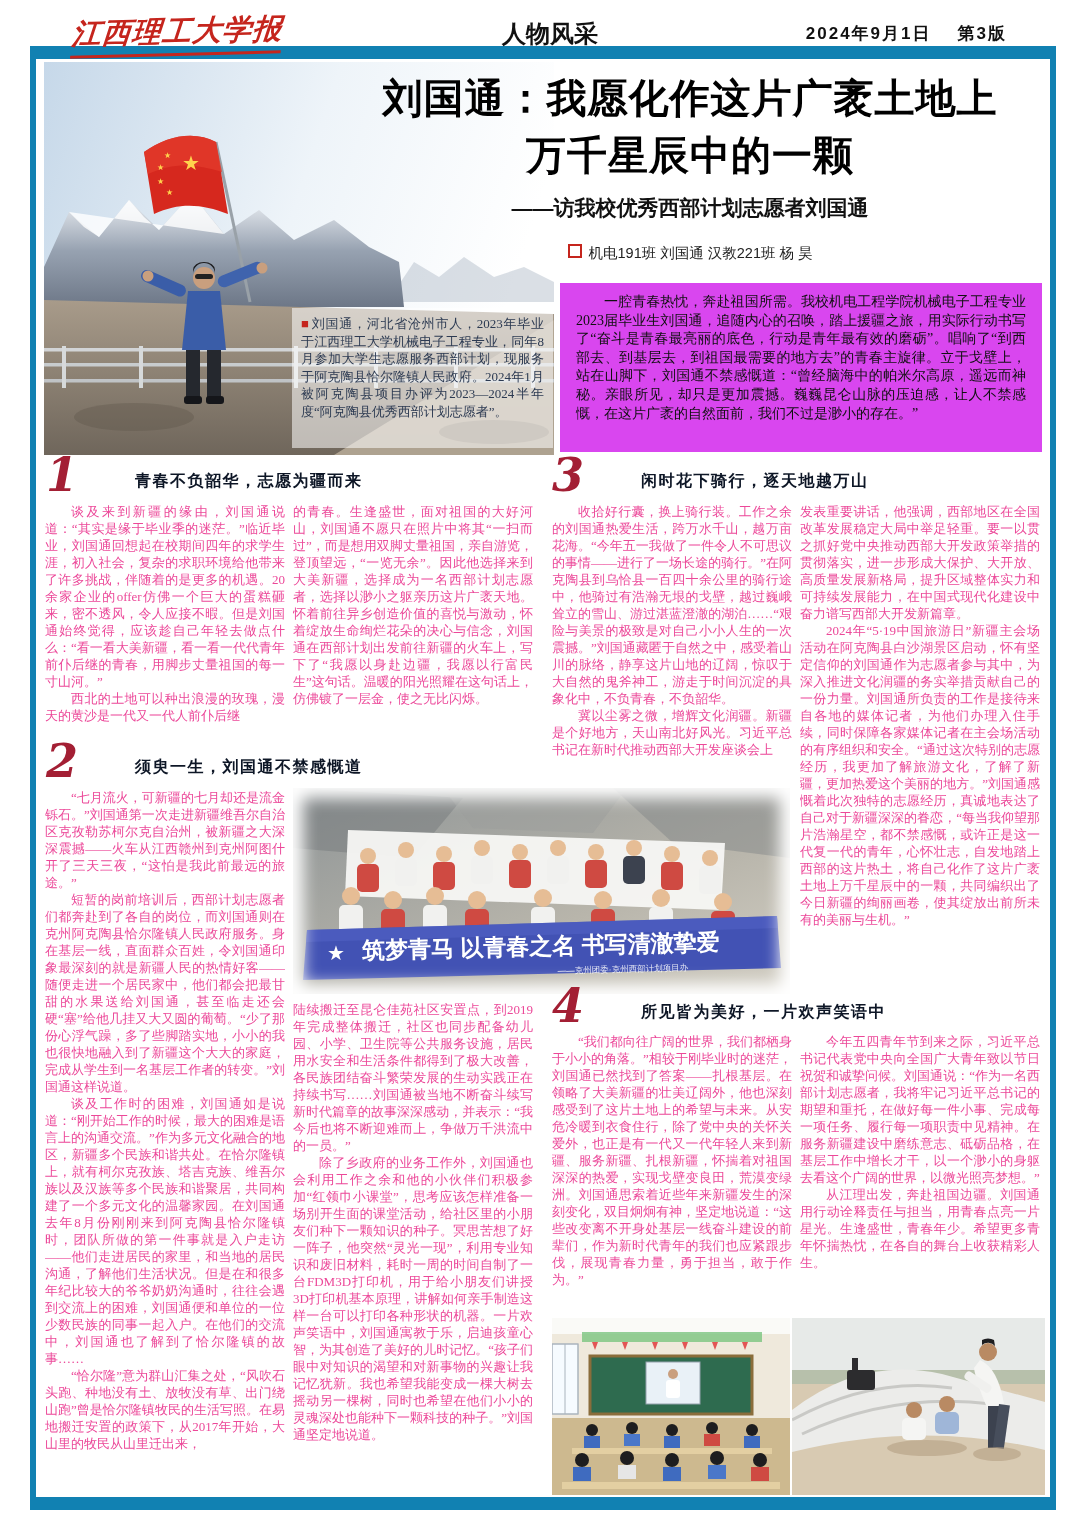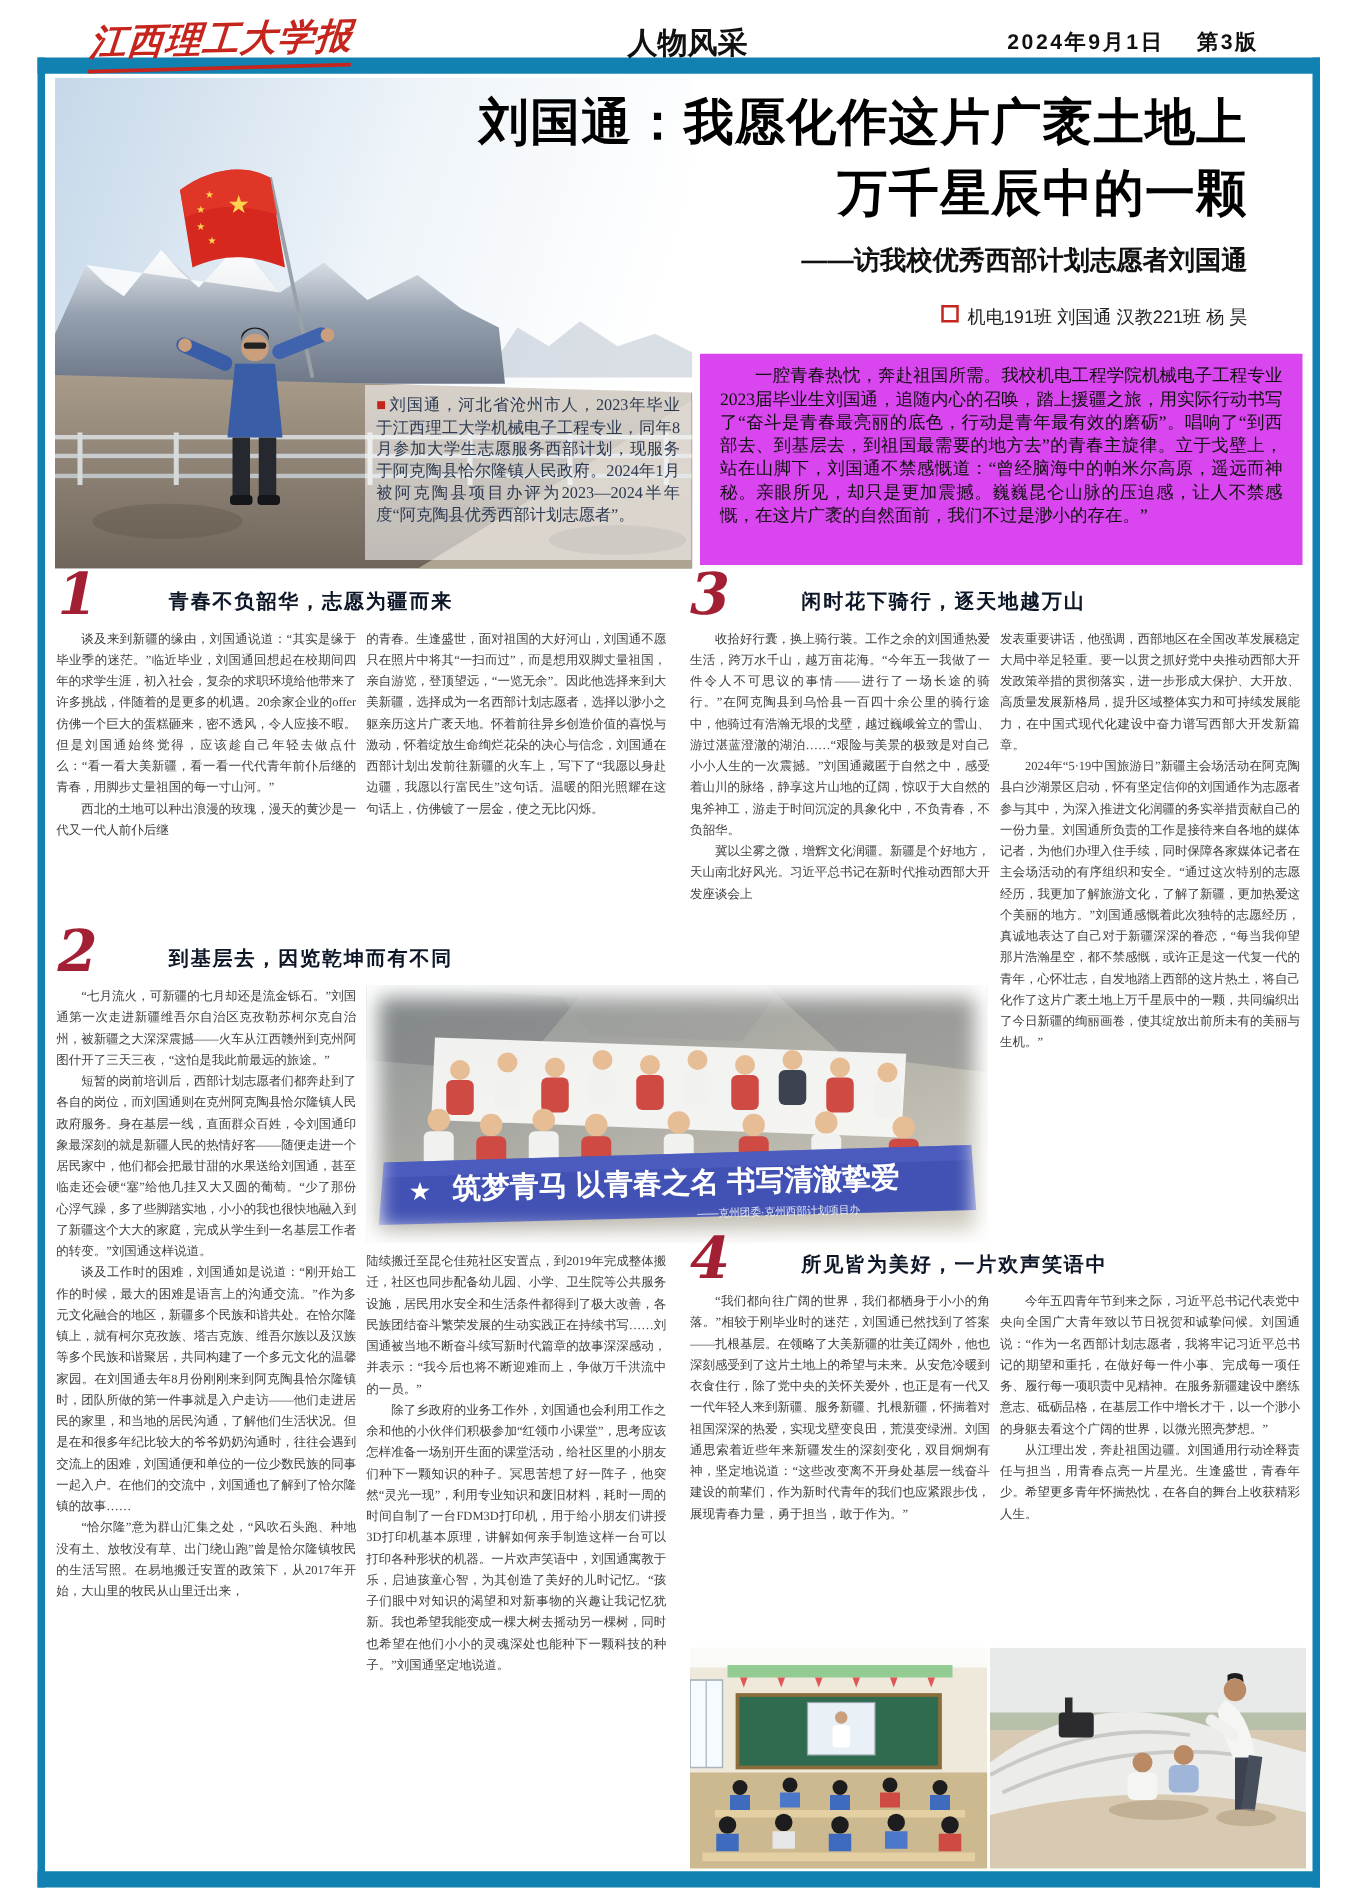--- a/index.html
+++ b/index.html
@@ -11,21 +11,21 @@
   .masthead{position:absolute;left:72px;top:12px;font-family:"DejaVu Serif",serif;
             font-weight:bold;font-style:italic;font-size:29px;color:#c5251d;
             letter-spacing:1px;transform:skewX(-6deg) rotate(-1.5deg);
             border-bottom:3px solid #c5251d;padding-bottom:1px;}
   .hdr-center{position:absolute;left:470px;top:18px;width:160px;text-align:center;
               font-family:"Liberation Sans",sans-serif;font-weight:900;font-size:24px;color:#111;}
   .hdr-date{position:absolute;right:78px;top:22px;font-family:"Liberation Sans",sans-serif;
             font-weight:bold;font-size:17px;color:#111;letter-spacing:2px;}
   .hdr-date span{margin-left:26px;}
   
-  .hl-block{position:absolute;left:382px;top:70px;width:616px;text-align:right;}
+  .hl-block{position:absolute;left:382px;top:70px;width:616px;text-align:center;}
   .hl{font-family:"Liberation Sans",sans-serif;font-weight:900;font-size:40px;
       line-height:57px;color:#000;letter-spacing:1px;}
   .hl-sub{font-family:"Liberation Sans",sans-serif;font-weight:bold;font-size:21px;
           color:#111;margin-top:10px;}
   .hl-by{font-family:"Liberation Sans",sans-serif;font-size:14.5px;color:#222;margin-top:22px;}
   .sq{display:inline-block;width:10px;height:10px;border:2px solid #c5251d;margin-right:7px;}
   
   .photo{position:absolute;overflow:hidden;}
   .caption{position:absolute;left:292px;top:308px;width:261px;height:140px;
            background:rgba(255,255,255,.55);padding:7px 9px;box-sizing:border-box;
@@ -35,22 +35,22 @@
   .intro{position:absolute;left:560px;top:283px;width:482px;height:169px;background:#d946ef;
          box-sizing:border-box;padding:10px 16px;font-size:14px;line-height:18.6px;
          color:#101010;text-align:justify;}
   .intro p{margin:0;text-indent:2em;}
   
   .sechead{position:absolute;display:flex;align-items:flex-end;}
   .num{font-family:"DejaVu Serif",serif;font-style:italic;font-weight:bold;font-size:46px;
        line-height:34px;color:#a31f34;margin-right:9px;}
   .sectitle{font-family:"Liberation Sans",sans-serif;font-weight:900;font-size:16px;
             color:#0d1626;letter-spacing:1.5px;margin-left:48px;}
-  .bodycol{position:absolute;width:240px;overflow:hidden;font-size:10px;line-height:17px;
-           text-align:justify;color:#404040;}
+  .bodycol{position:absolute;width:240px;overflow:hidden;font-size:13px;line-height:17px;
+           text-align:justify;color:#ec4899;}
   .para{margin:0;text-indent:2em;}
   .para.cont{text-indent:0;}
   .feather{position:relative;}
   .feather::after{content:"";position:absolute;inset:0;box-shadow:inset 0 0 16px 10px #ffffff;pointer-events:none;}
 </style>
 </head>
 <body>
 
 <div id="page">
 
@@ -155,21 +155,21 @@
   <div class="bodycol" style="left:45px;top:503px;height:233px;">
       <p class="para">谈及来到新疆的缘由，刘国通说道：“其实是缘于毕业季的迷茫。”临近毕业，刘国通回想起在校期间四年的求学生涯，初入社会，复杂的求职环境给他带来了许多挑战，伴随着的是更多的机遇。20余家企业的offer仿佛一个巨大的蛋糕砸来，密不透风，令人应接不暇。但是刘国通始终觉得，应该趁自己年轻去做点什么：“看一看大美新疆，看一看一代代青年前仆后继的青春，用脚步丈量祖国的每一寸山河。”</p>
       <p class="para">西北的土地可以种出浪漫的玫瑰，漫天的黄沙是一代又一代人前仆后继</p>
     </div>
   <div class="bodycol" style="left:293px;top:503px;height:233px;">
       <p class="para cont">的青春。生逢盛世，面对祖国的大好河山，刘国通不愿只在照片中将其“一扫而过”，而是想用双脚丈量祖国，亲自游览，登顶望远，“一览无余”。因此他选择来到大美新疆，选择成为一名西部计划志愿者，选择以渺小之躯亲历这片广袤天地。怀着前往异乡创造价值的喜悦与激动，怀着绽放生命绚烂花朵的决心与信念，刘国通在西部计划出发前往新疆的火车上，写下了“我愿以身赴边疆，我愿以行富民生”这句话。温暖的阳光照耀在这句话上，仿佛镀了一层金，使之无比闪烁。</p>
     </div>
 
   <div class="sechead" style="left:46px;top:744px;">
     <span class="num">2</span>
-    <span class="sectitle">到基层去，因览乾坤而有不同</span>
+    <span class="sectitle">须臾一生，刘国通不禁感慨道</span>
   </div>
   <div class="bodycol" style="left:45px;top:789px;height:688px;">
       <p class="para">“七月流火，可新疆的七月却还是流金铄石。”刘国通第一次走进新疆维吾尔自治区克孜勒苏柯尔克自治州，被新疆之大深深震撼——火车从江西赣州到克州阿图什开了三天三夜，“这怕是我此前最远的旅途。”</p>
       <p class="para">短暂的岗前培训后，西部计划志愿者们都奔赴到了各自的岗位，而刘国通则在克州阿克陶县恰尔隆镇人民政府服务。身在基层一线，直面群众百姓，令刘国通印象最深刻的就是新疆人民的热情好客——随便走进一个居民家中，他们都会把最甘甜的水果送给刘国通，甚至临走还会硬“塞”给他几挂又大又圆的葡萄。“少了那份心浮气躁，多了些脚踏实地，小小的我也很快地融入到了新疆这个大大的家庭，完成从学生到一名基层工作者的转变。”刘国通这样说道。</p>
       <p class="para">谈及工作时的困难，刘国通如是说道：“刚开始工作的时候，最大的困难是语言上的沟通交流。”作为多元文化融合的地区，新疆多个民族和谐共处。在恰尔隆镇上，就有柯尔克孜族、塔吉克族、维吾尔族以及汉族等多个民族和谐聚居，共同构建了一个多元文化的温馨家园。在刘国通去年8月份刚刚来到阿克陶县恰尔隆镇时，团队所做的第一件事就是入户走访——他们走进居民的家里，和当地的居民沟通，了解他们生活状况。但是在和很多年纪比较大的爷爷奶奶沟通时，往往会遇到交流上的困难，刘国通便和单位的一位少数民族的同事一起入户。在他们的交流中，刘国通也了解到了恰尔隆镇的故事……</p>
       <p class="para">“恰尔隆”意为群山汇集之处，“风吹石头跑、种地没有土、放牧没有草、出门绕山跑”曾是恰尔隆镇牧民的生活写照。在易地搬迁安置的政策下，从2017年开始，大山里的牧民从山里迁出来，</p>
     </div>
 
   <div class="photo feather" style="left:293px;top:788px;width:497px;height:206px;">
     <svg width="497" height="206" viewBox="0 0 497 206">

